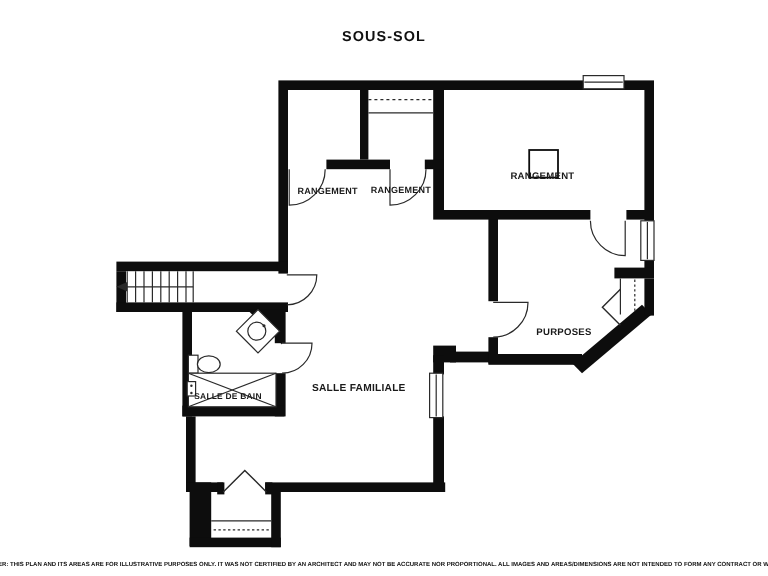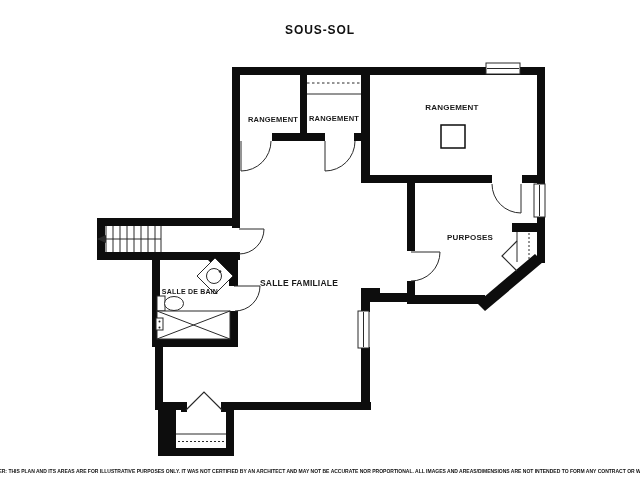--- a/index.html
+++ b/index.html
@@ -2,21 +2,21 @@
 <html><head>
 <meta charset="utf-8">
 <style>
   html,body{margin:0;padding:0;background:#fff;width:640px;height:480px;overflow:hidden;}
   .stage{position:relative;width:640px;height:368px;background:#fff;
          font-family:"Liberation Sans",sans-serif;}
   svg{position:absolute;left:0;top:0;}
   .lbl{position:absolute;transform:translate(-50%,-50%);white-space:nowrap;
        color:#1a1a1a;font-weight:700;letter-spacing:.2px;}
   .title{font-size:12px;letter-spacing:.9px;color:#111;}
-  .room{font-size:8px;}
+  .room{font-size:8px;margin-top:40px;}
   .room.small{font-size:7.5px;}
   .room.tiny{font-size:7px;}
   .fam{font-size:8.5px;}
   .disclaimer{position:absolute;left:320px;top:471px;transform:translate(-50%,-50%);
       font-size:5px;font-weight:700;color:#111;white-space:nowrap;letter-spacing:0;}
 </style>
 </head>
 <body>
 
 <div class="stage">

